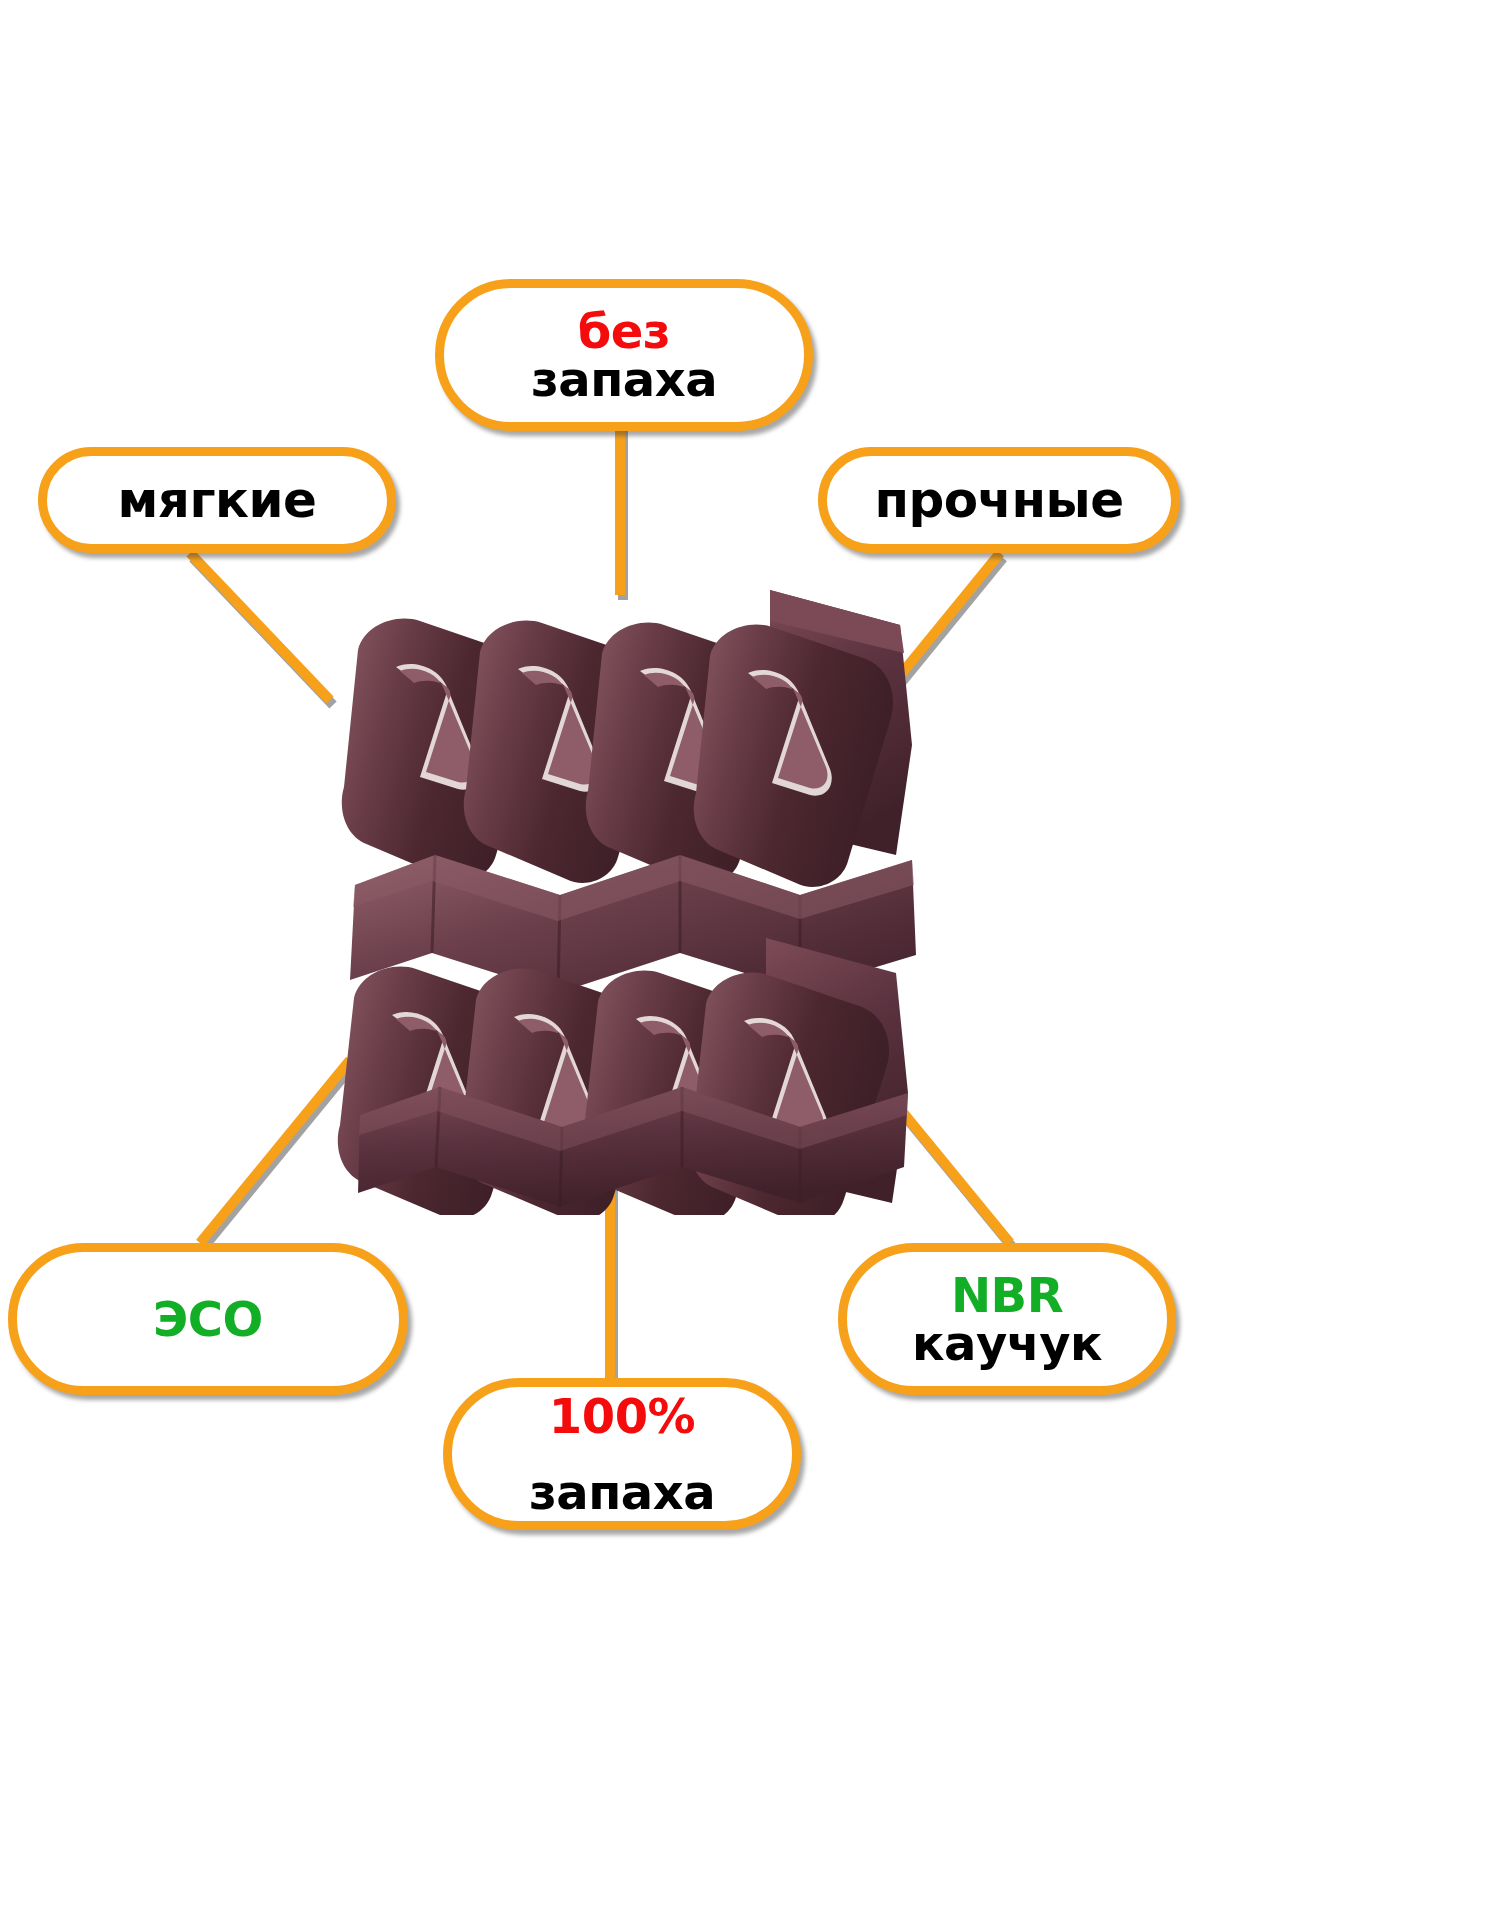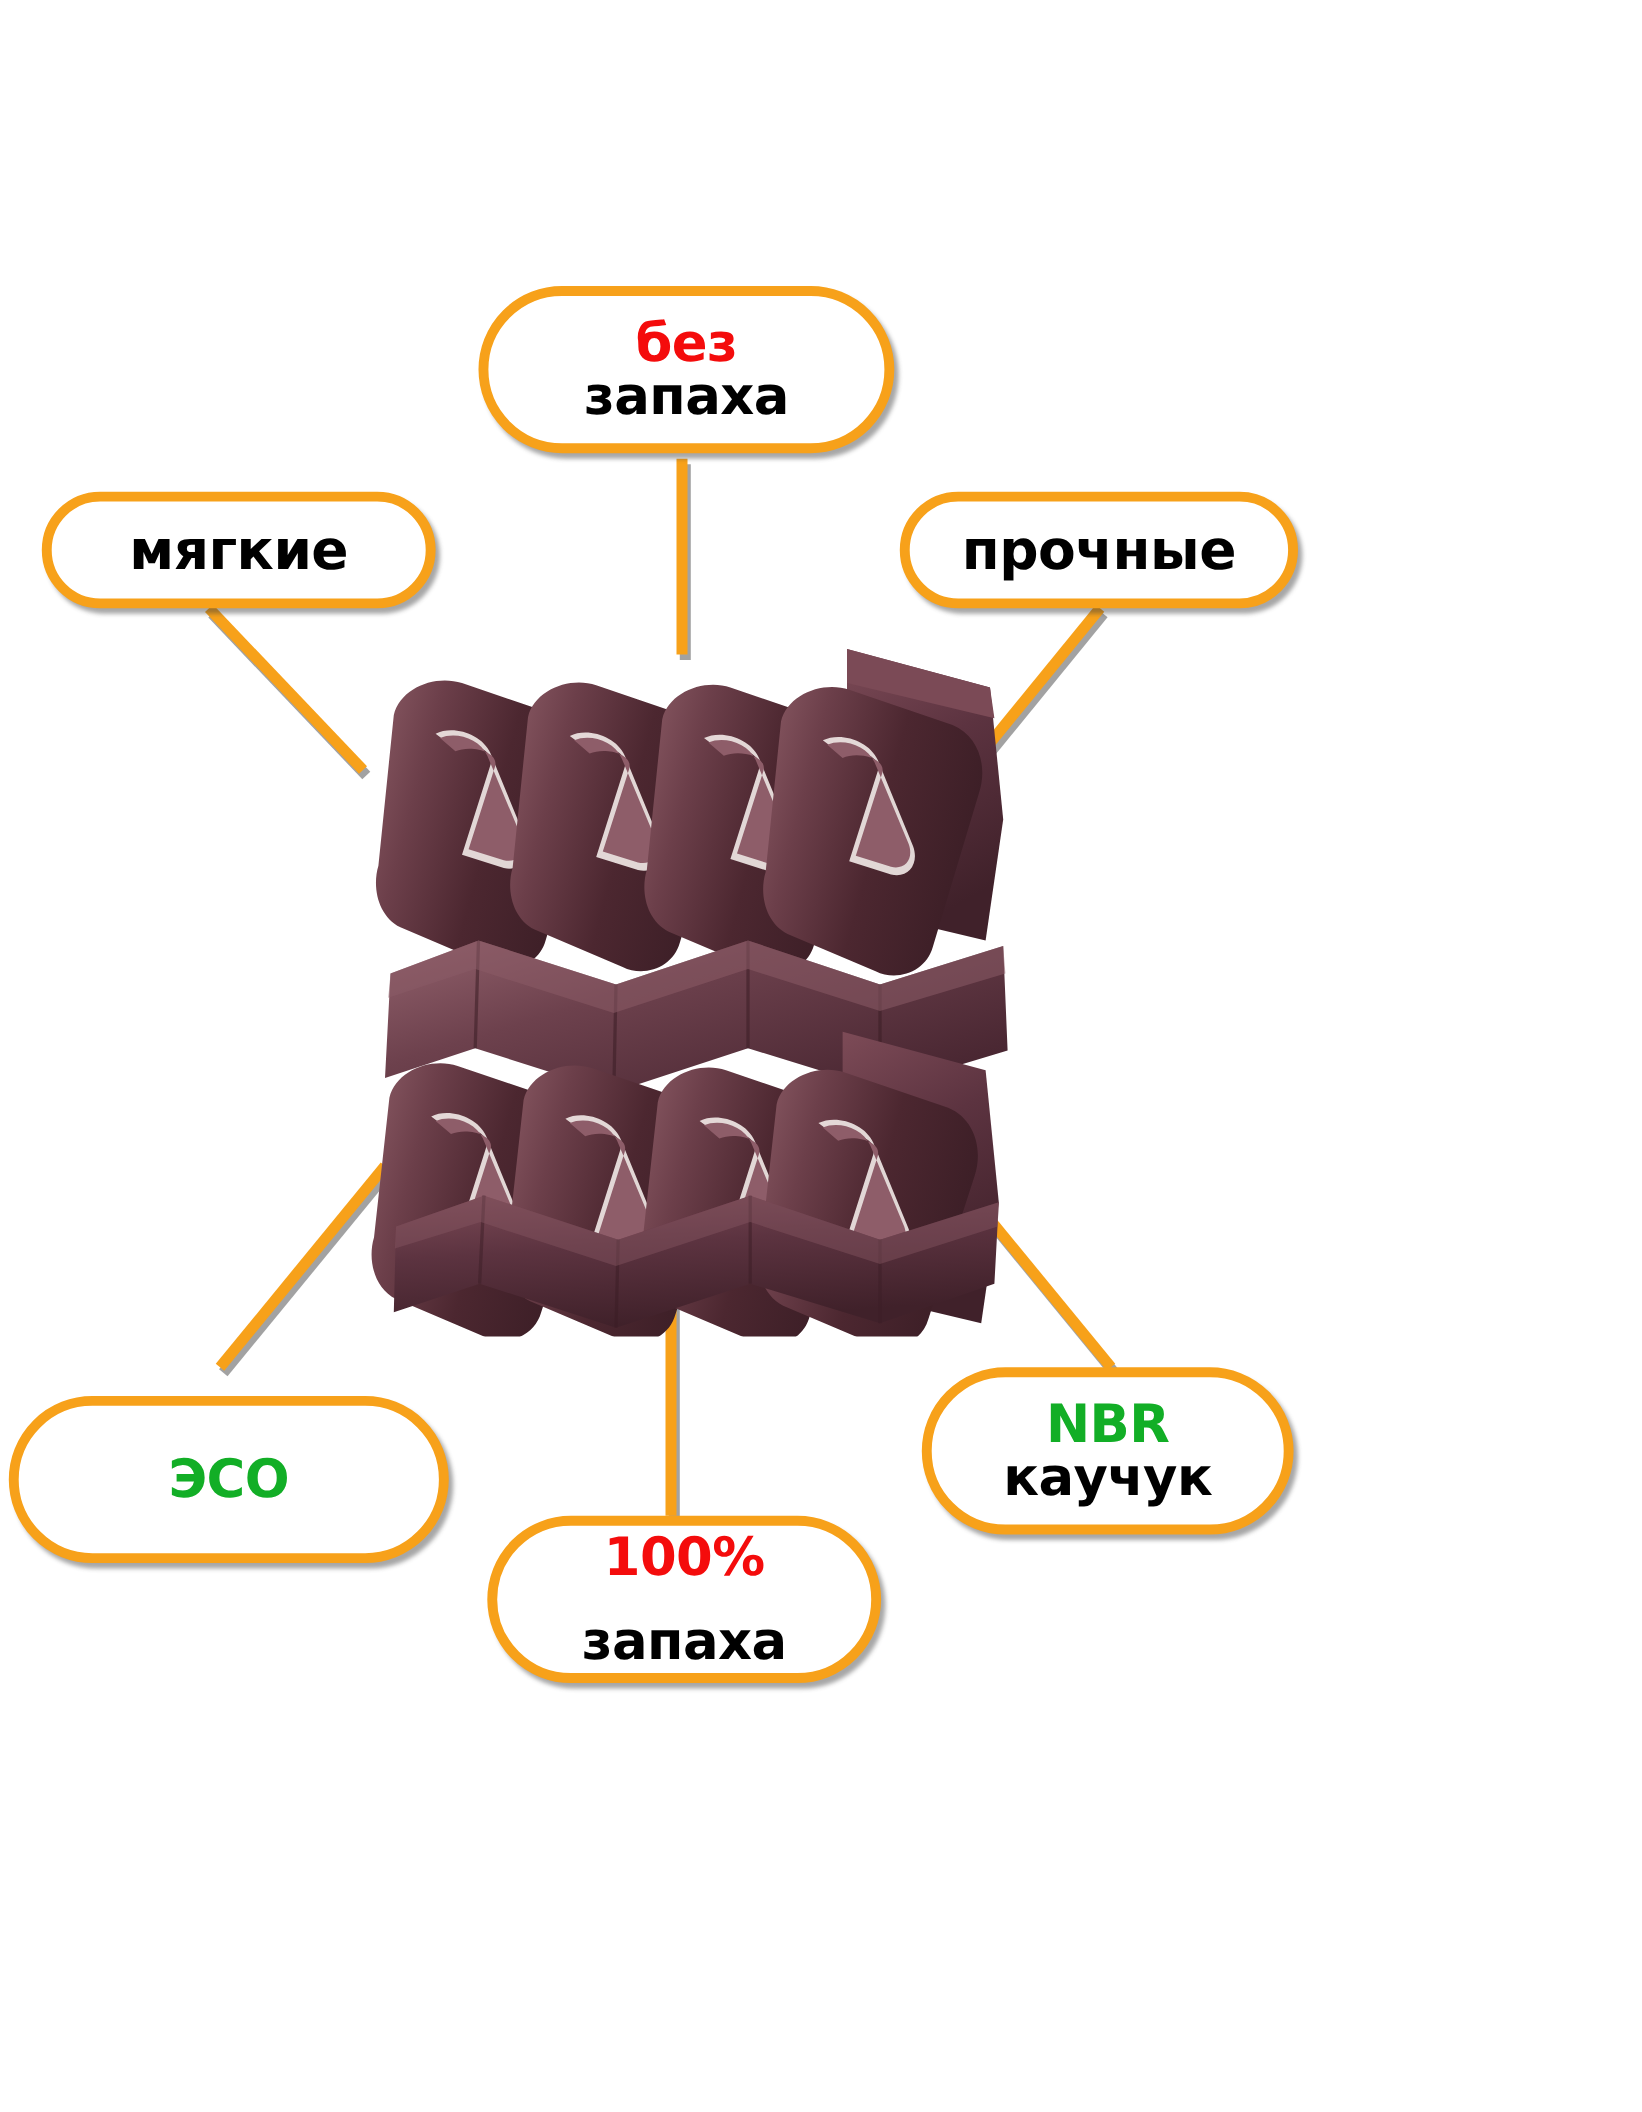--- a/index.html
+++ b/index.html
@@ -91,24 +91,24 @@
     font-size: 48px;
     color: #000000;
     white-space: nowrap;
     letter-spacing: -0.5px;
   }
   .badge .ln.red   { color: #F40C0C; }
   .badge .ln.green { color: #12AE26; }
   .badge .ln.one   { font-size: 50px; }
 
   
-  #badge-no-smell   { left: 435px; top: 260px;  width: 378px; height: 152px; }
+  #badge-no-smell   { left: 435px; top: 279px;  width: 378px; height: 152px; }
   #badge-soft       { left: 38px;  top: 447px;  width: 358px; height: 106px; }
   #badge-durable    { left: 818px; top: 447px;  width: 362px; height: 106px; }
-  #badge-eco        { left: 8px;   top: 1243px; width: 400px; height: 152px; margin-top: 26px; }
+  #badge-eco        { left: 8px;   top: 1243px; width: 400px; height: 152px; }
   #badge-nbr        { left: 838px; top: 1243px; width: 338px; height: 152px; }
   #badge-protection { left: 443px; top: 1378px; width: 358px; height: 152px; gap: 28px; }
 
   #badge-soft .ln, #badge-durable .ln { font-size: 50px; text-align: right; }
 </style>
 </head>
 <body>
 
 <div id="page">
 

